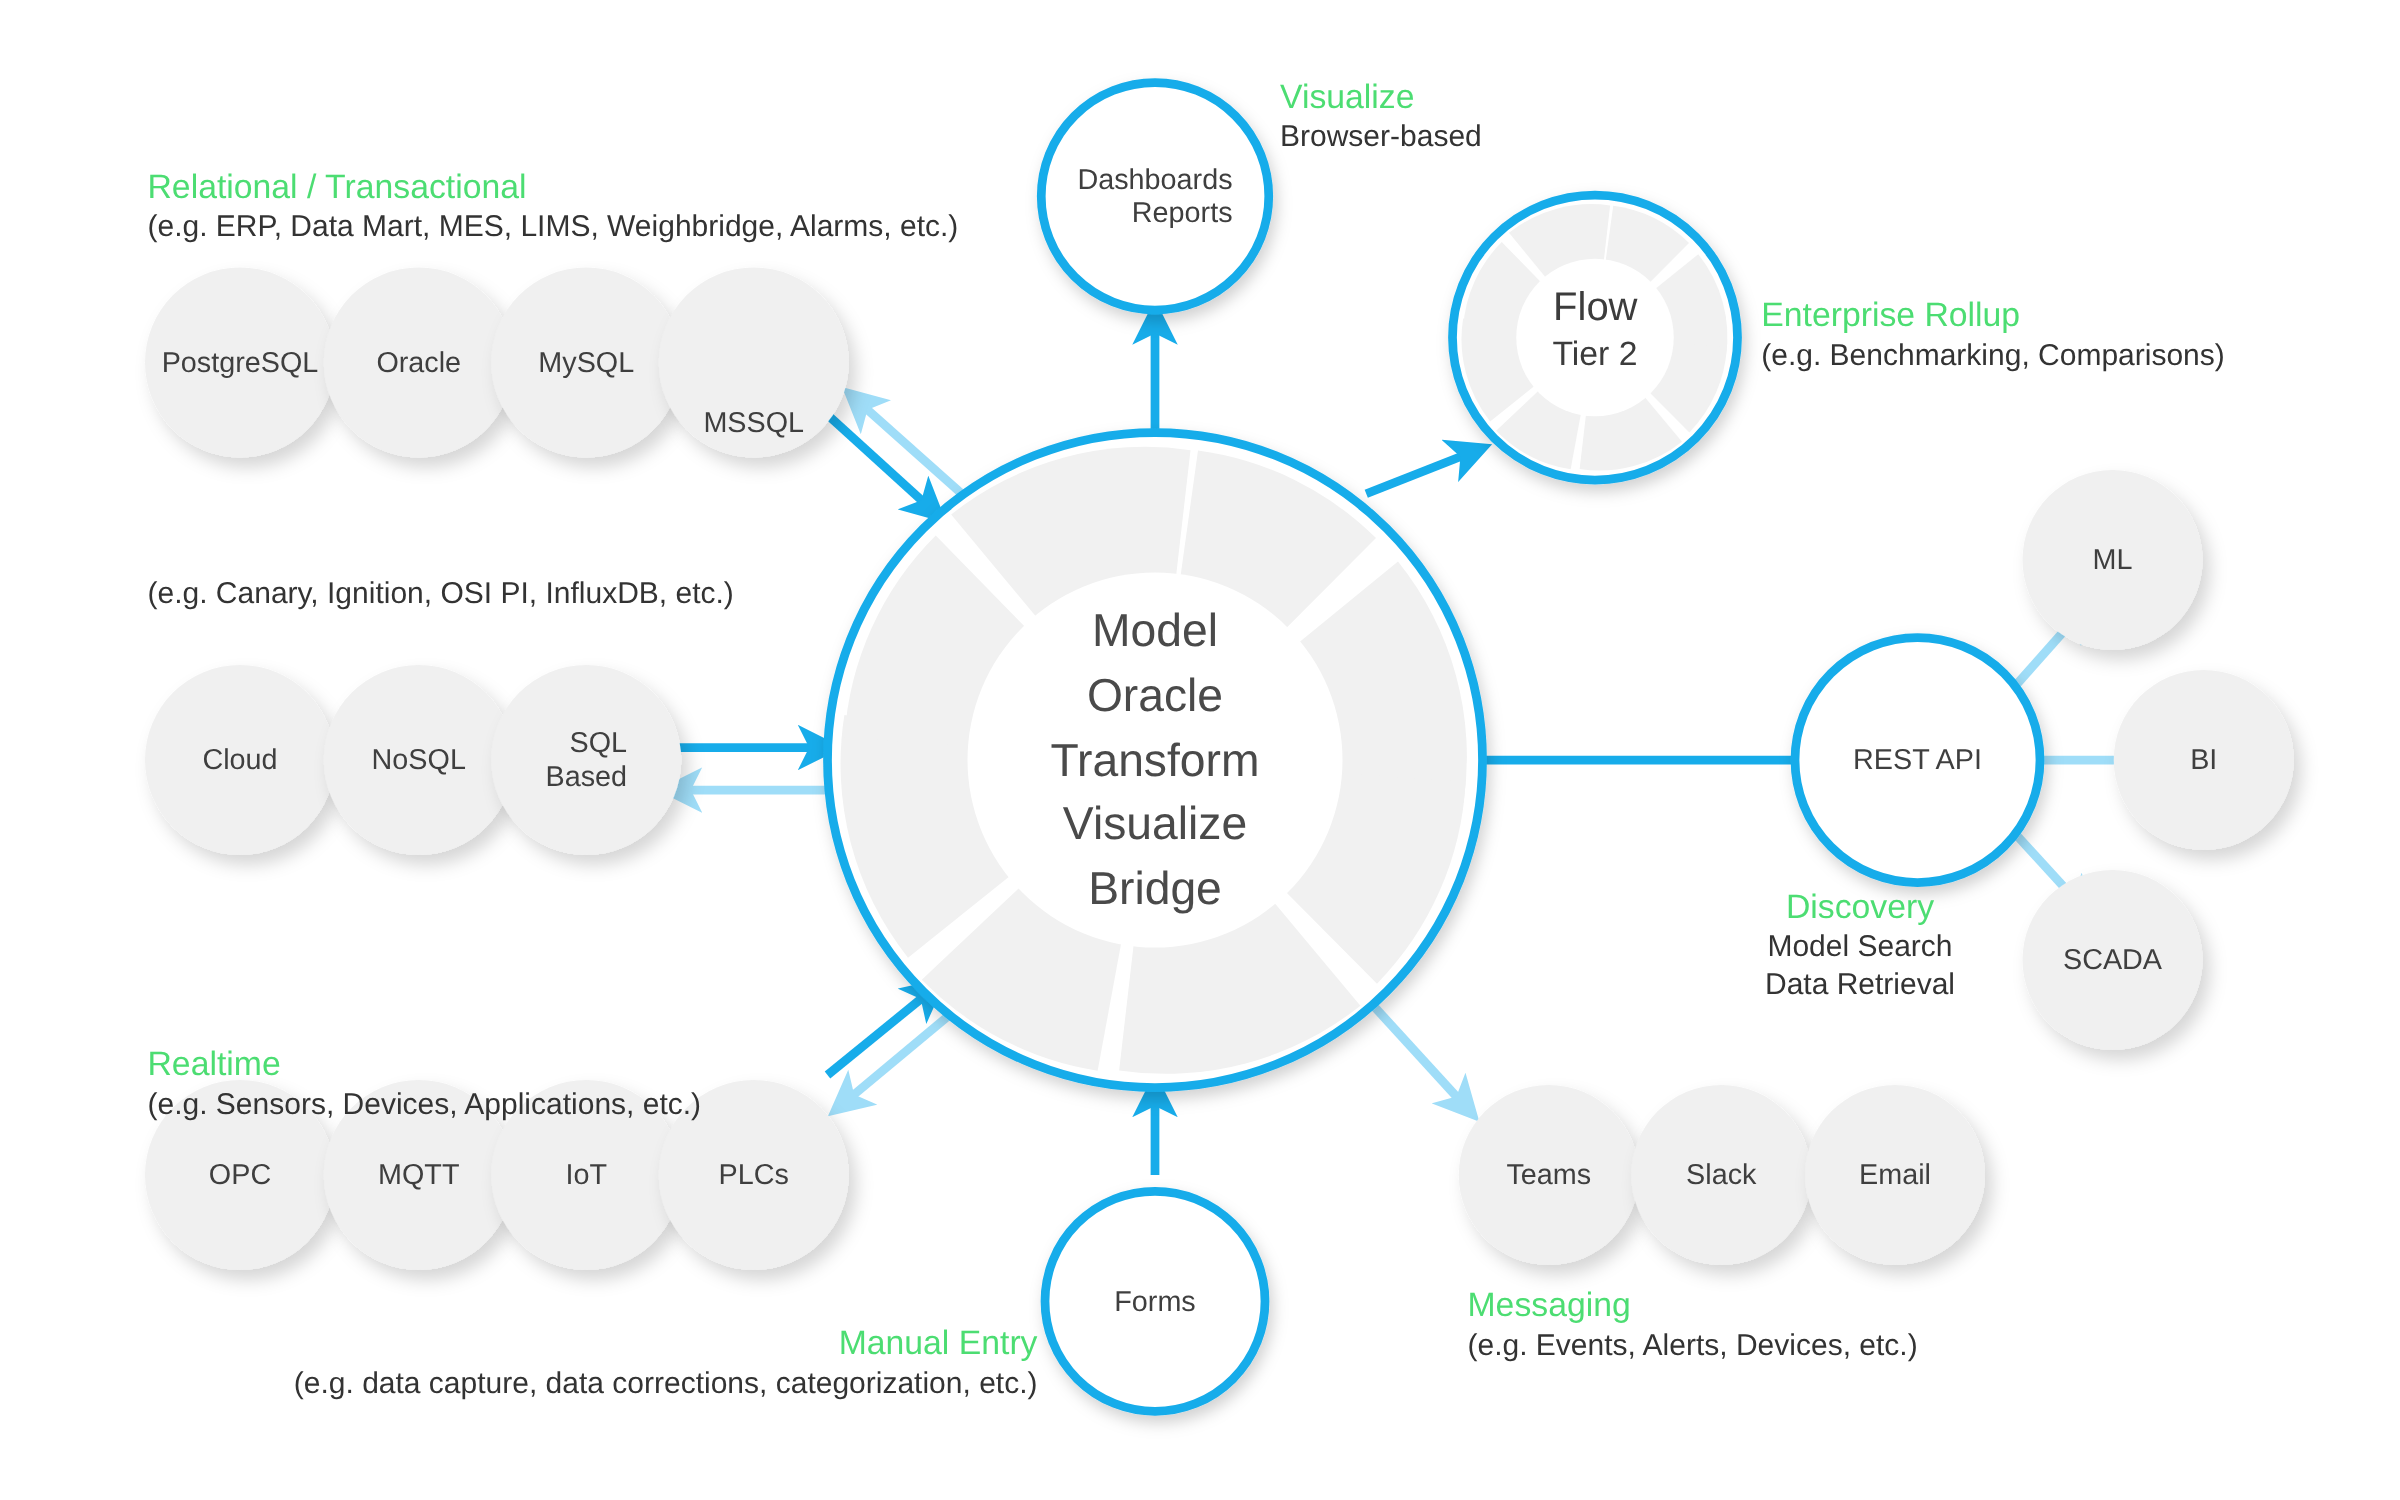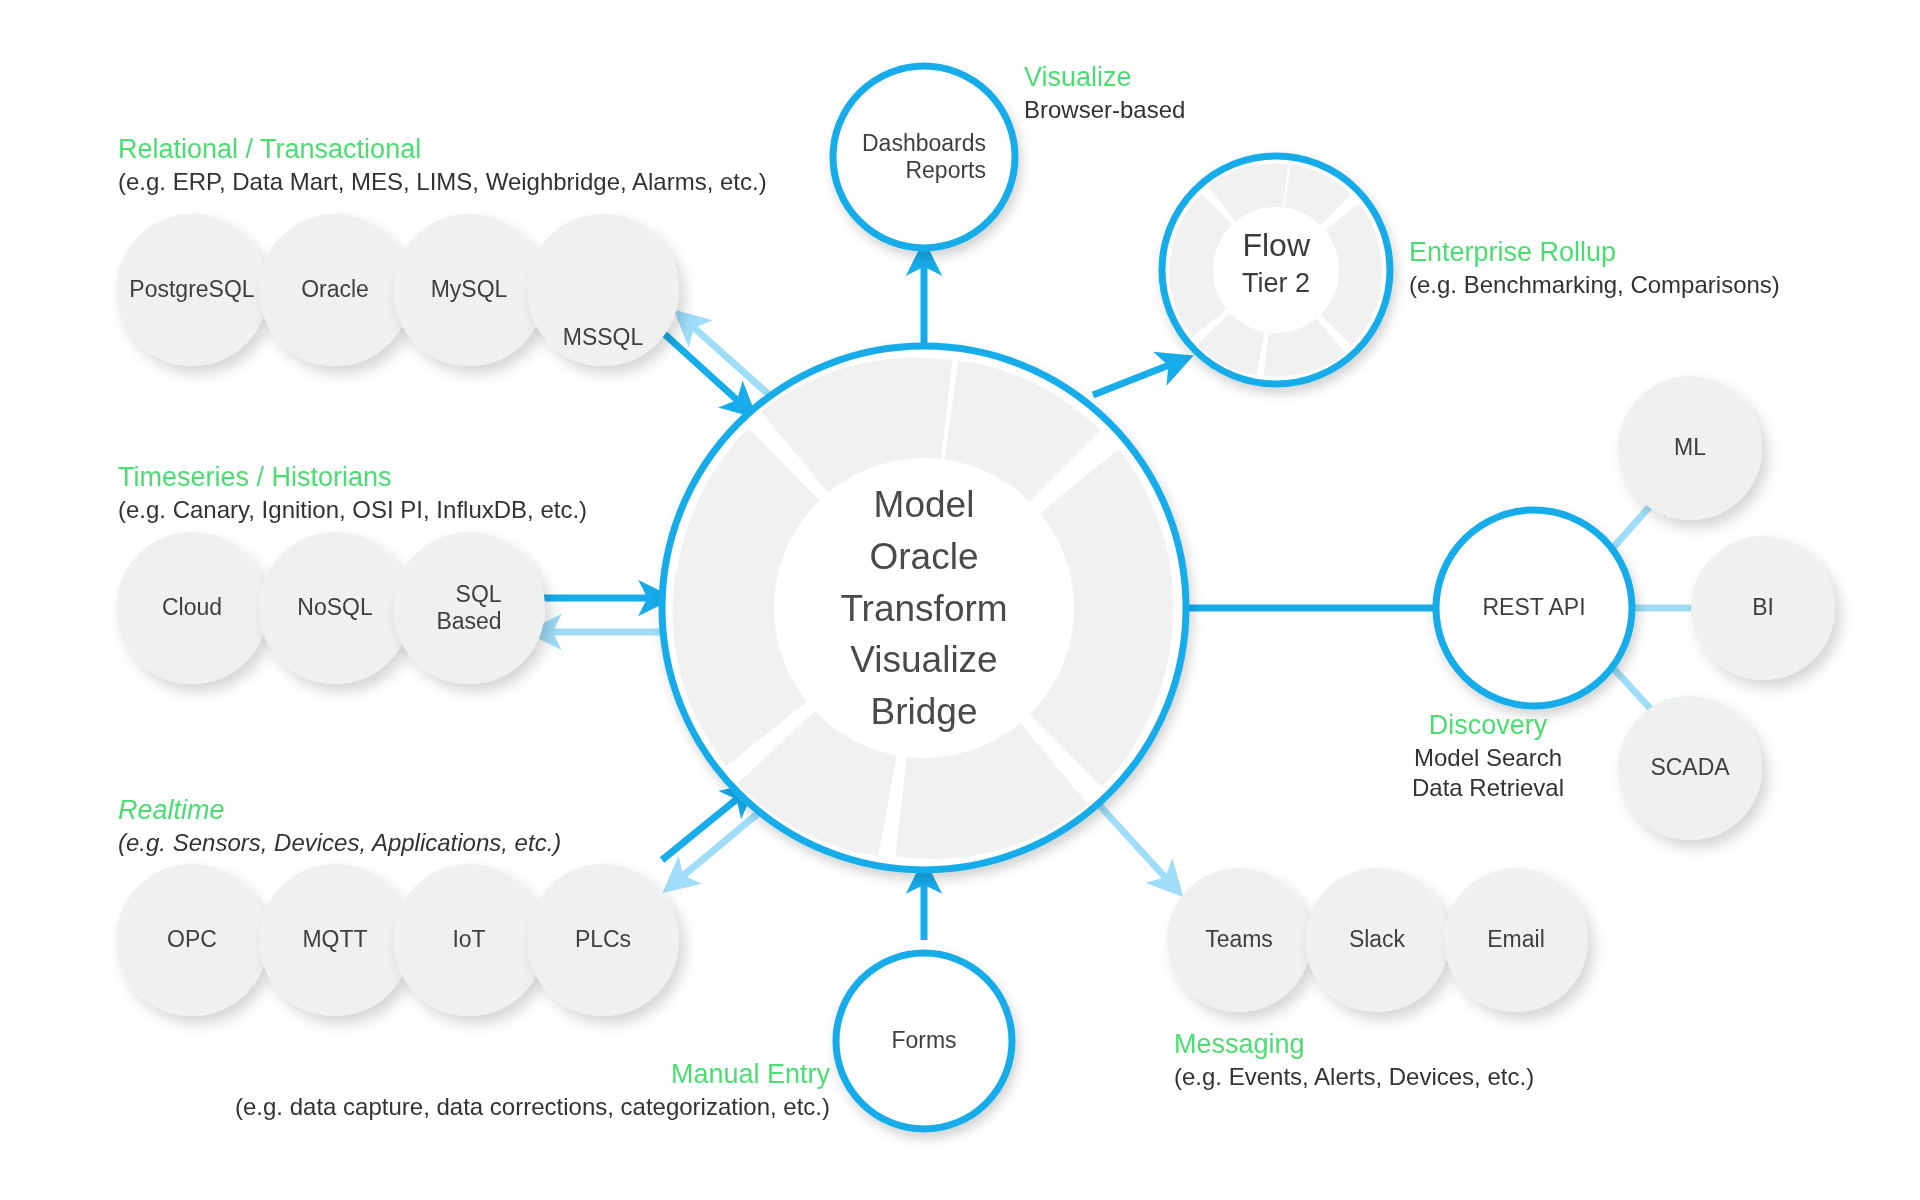--- a/index.html
+++ b/index.html
@@ -200,25 +200,24 @@
   <div class="nlabel n-sm" style="left:1690px;top:448px;">ML</div>
   <div class="nlabel n-sm" style="left:1763px;top:608px;">BI</div>
   <div class="nlabel n-sm" style="left:1690px;top:768px;">SCADA</div>
 
   <div class="cap" style="left:118px;top:132px;">
     <div class="hd">Relational / Transactional</div>
     <div class="sb">(e.g. ERP, Data Mart, MES, LIMS, Weighbridge, Alarms, etc.)</div>
   </div>
 
   <div class="cap" style="left:118px;top:460px;">
-    <div class="hd">Timeseries / Historians</div>
     <div class="sb">(e.g. Canary, Ignition, OSI PI, InfluxDB, etc.)</div>
   </div>
 
-  <div class="cap" style="left:118px;top:793px;font-style:italic;">
+  <div class="cap" style="left:118px;top:834px;">
     <div class="hd">Realtime</div>
     <div class="sb">(e.g. Sensors, Devices, Applications, etc.)</div>
   </div>
 
   <div class="cap right" style="left:0px;top:1057px;width:830px;">
     <div class="hd">Manual Entry</div>
     <div class="sb">(e.g. data capture, data corrections, categorization, etc.)</div>
   </div>
 
   <div class="cap" style="left:1024px;top:60px;">

